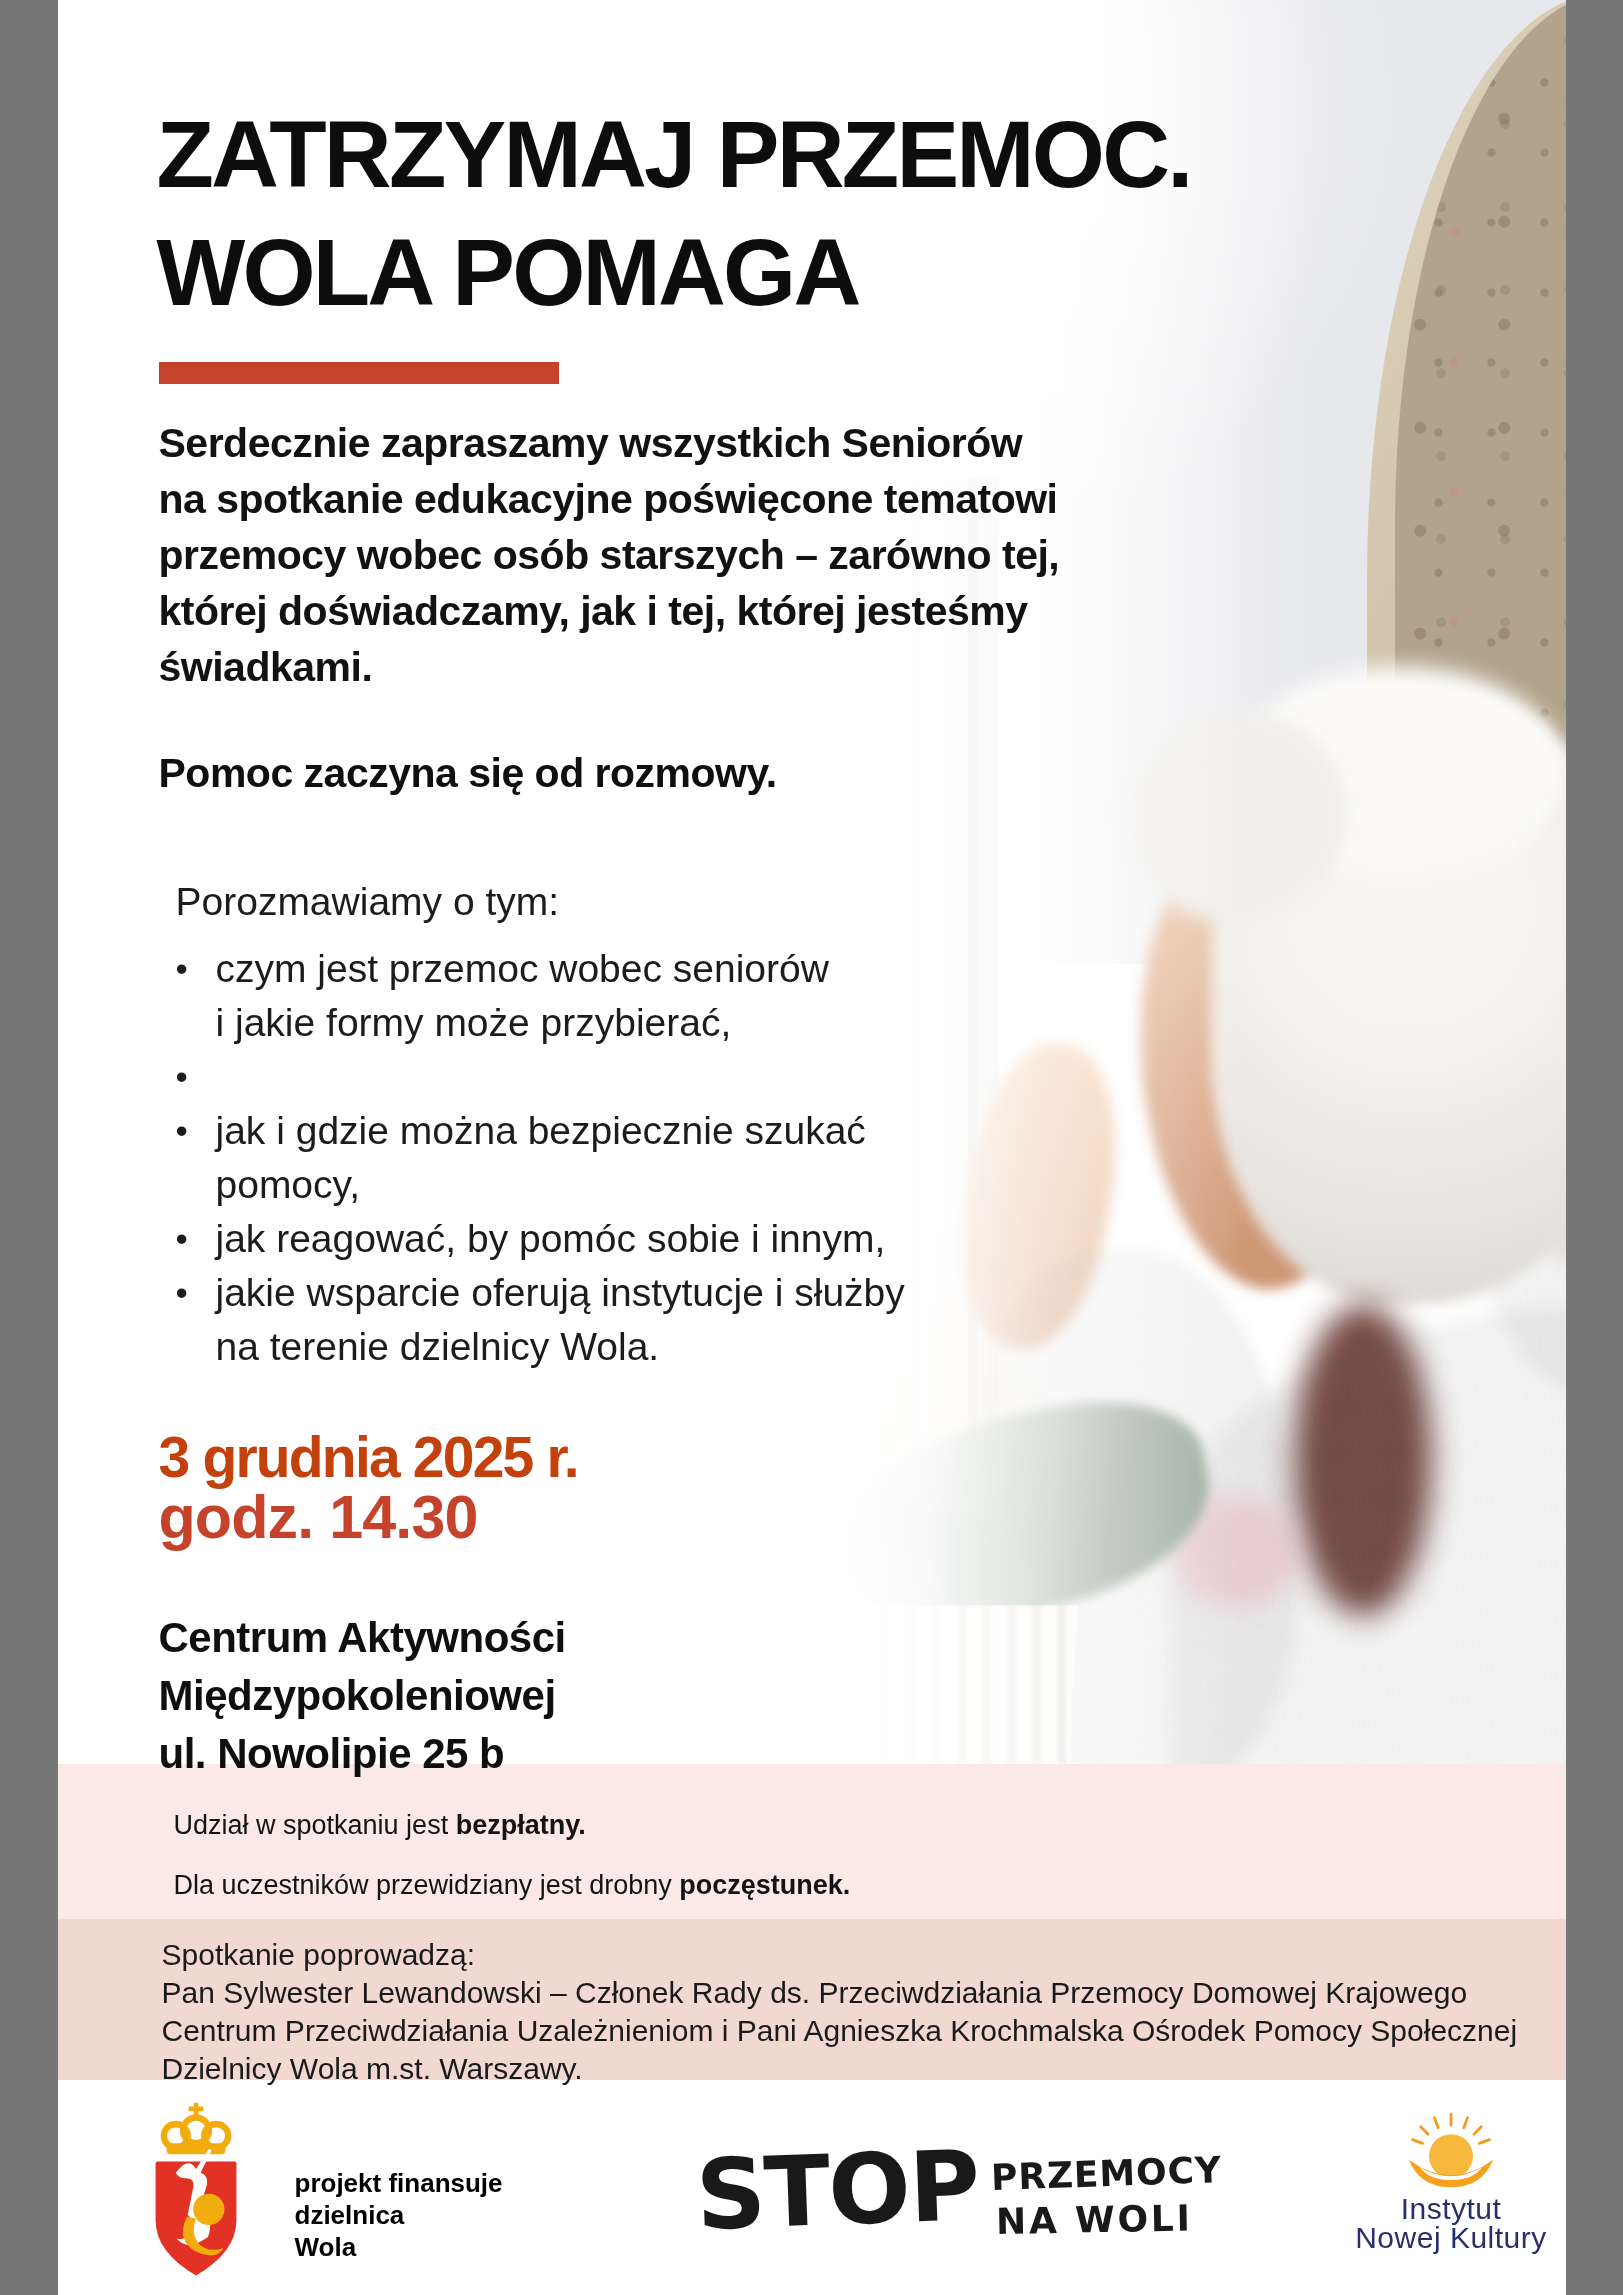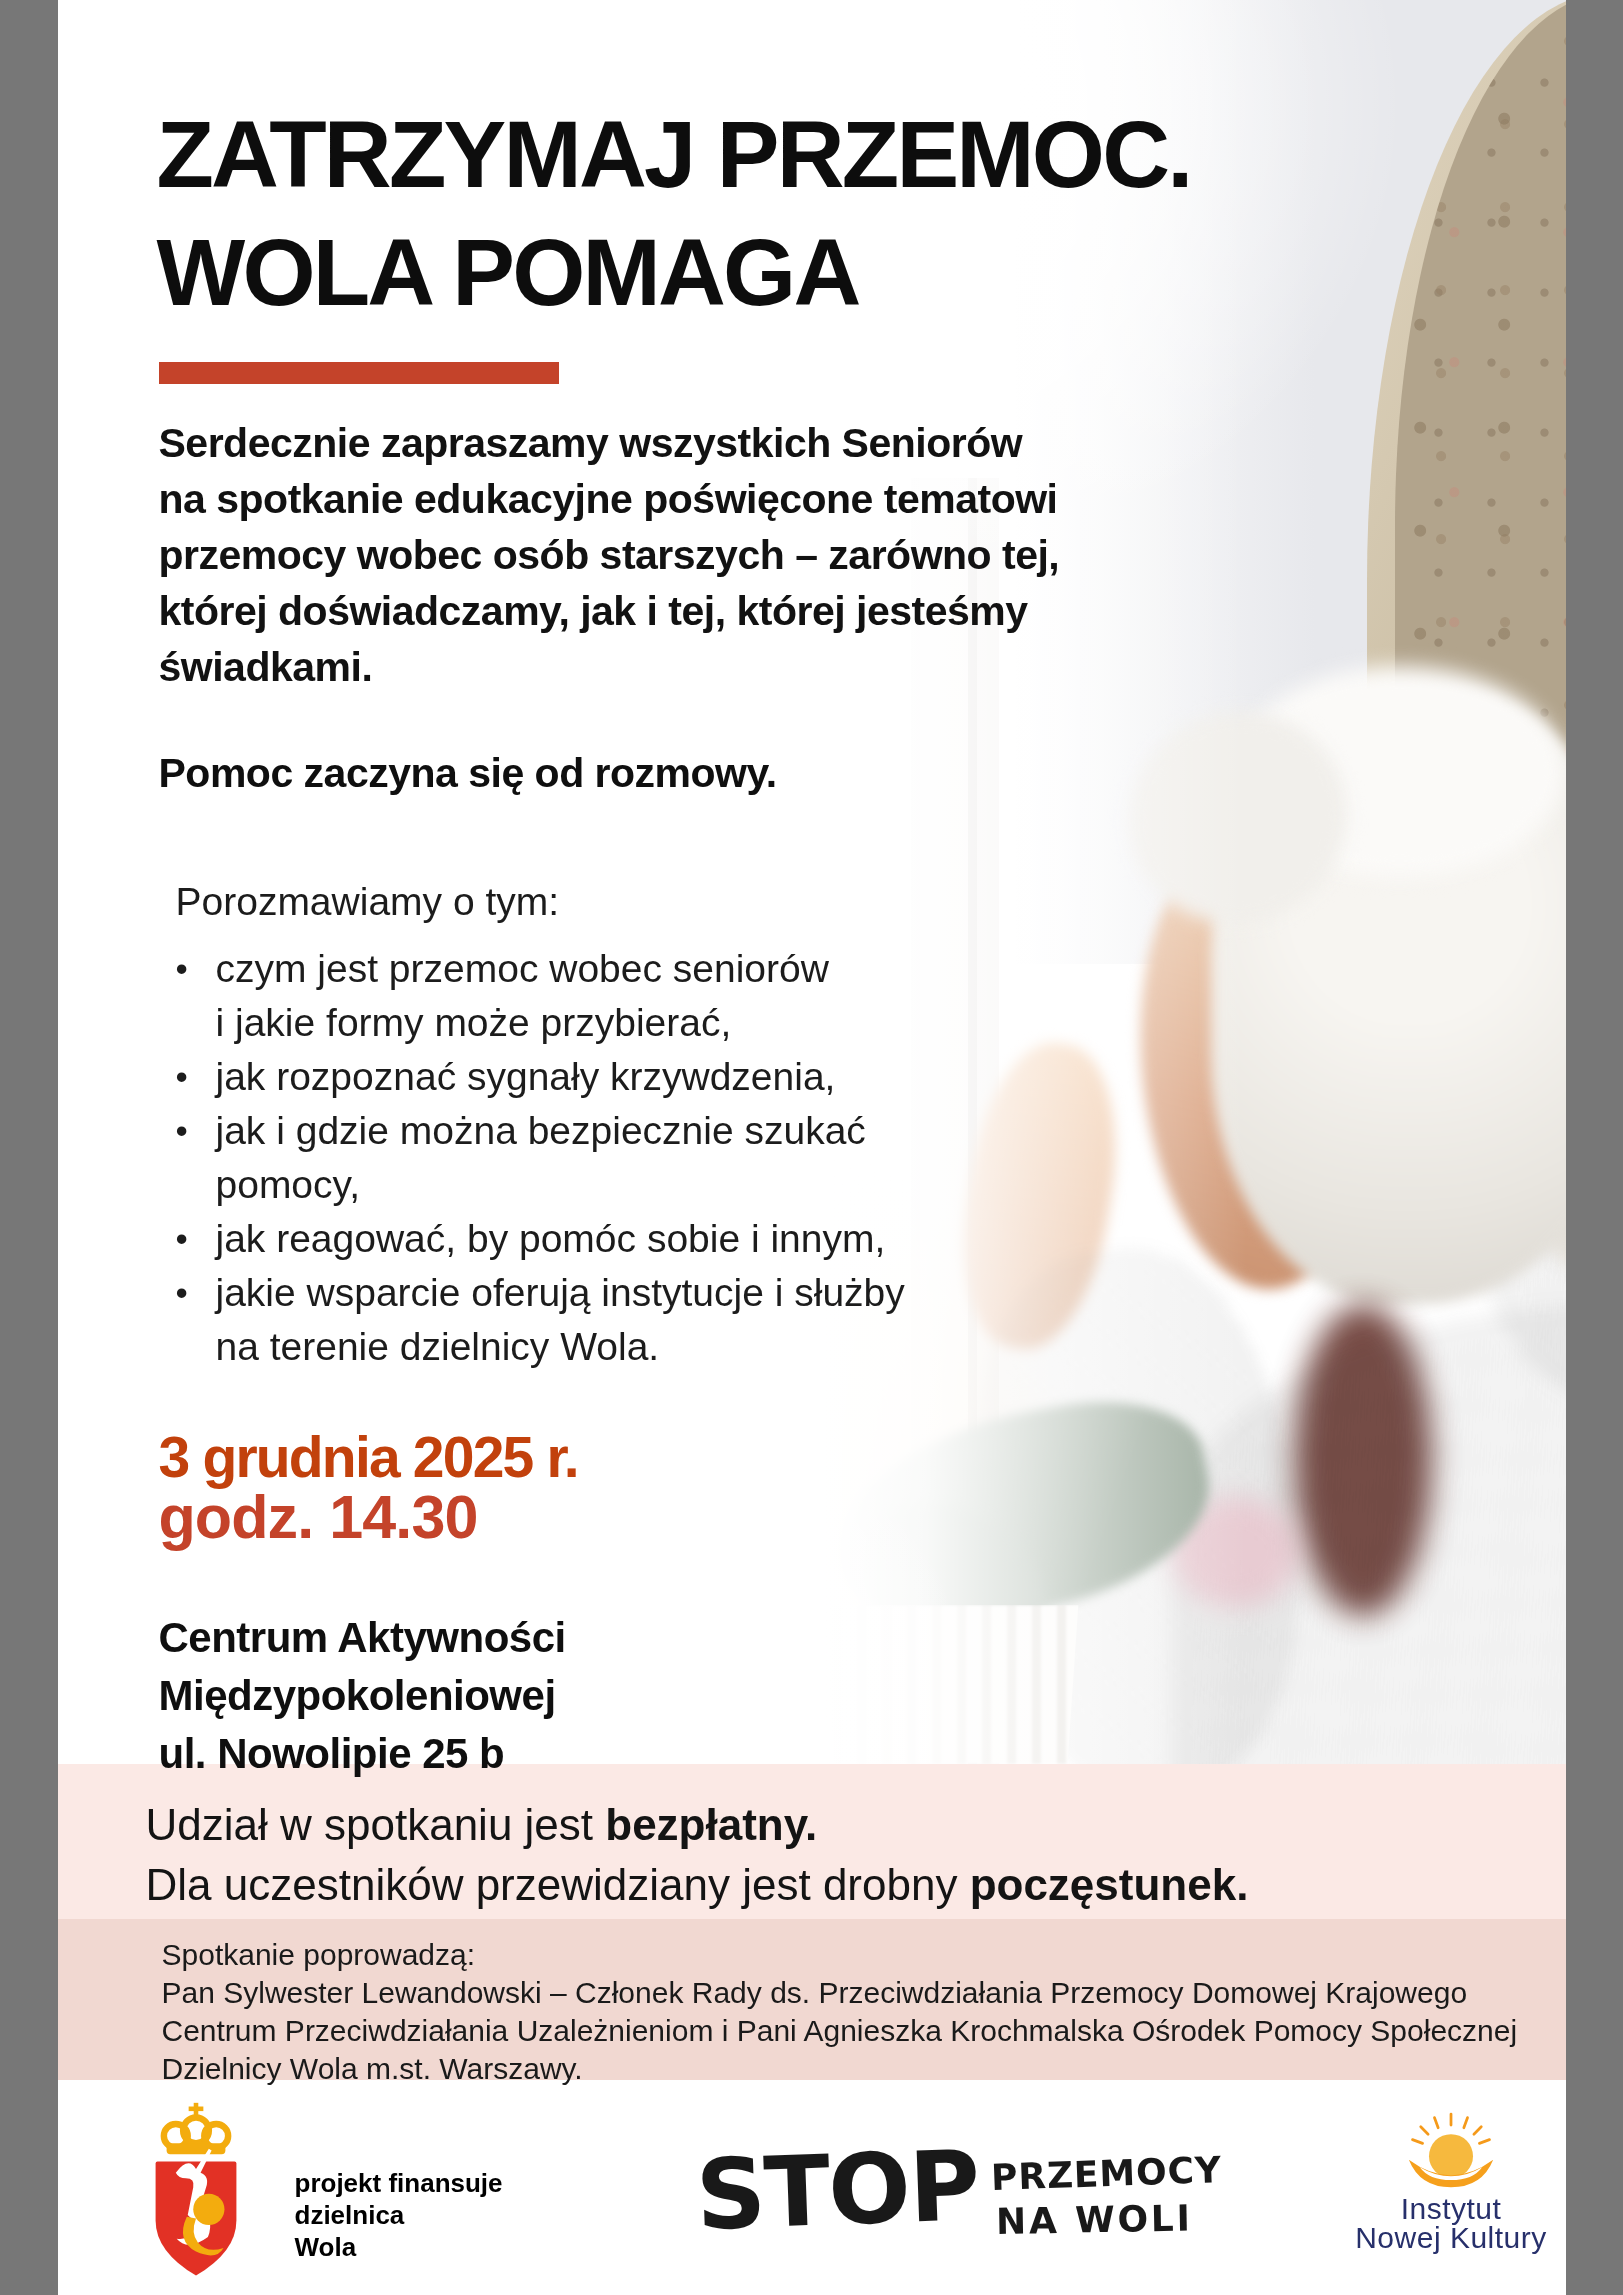--- a/index.html
+++ b/index.html
@@ -86,21 +86,21 @@
   .topics .dot{width:40px;flex:0 0 40px;font-size:35px;}
   .topics .tline{white-space:nowrap;}
   .date{left:101px;top:1424px;font-size:57px;font-weight:700;letter-spacing:-1.8px;
     color:#c2410c;white-space:nowrap;}
   .time{left:101px;top:1482px;font-size:61px;font-weight:700;letter-spacing:-0.9px;
     color:#c4432a;white-space:nowrap;}
   .venue{left:101px;top:1609px;font-size:42px;line-height:58px;font-weight:700;
     letter-spacing:-0.5px;color:#0f0f0f;white-space:nowrap;}
 
   .band1{left:0;top:1764px;width:1624px;height:155px;background:#fbe9e5;z-index:4;}
-  .band1 .txt{position:absolute;left:88px;top:31px;font-size:44px;line-height:60px;
+  .band1 .txt{position:absolute;left:116px;top:31px;font-size:27px;line-height:60px;
     font-weight:400;color:#141414;white-space:nowrap;}
   .band1 b{font-weight:700;}
   .band2{left:0;top:1919px;width:1624px;height:161px;background:#f1d8d1;z-index:4;}
   .band2 .txt{position:absolute;left:104px;top:16.5px;font-size:30px;line-height:38px;
     font-weight:400;color:#1a1a1a;white-space:nowrap;}
 
   
   .crest{left:90px;top:2101px;width:96px;height:180px;}
   .crest-text{left:237px;top:2167px;font-size:26px;line-height:32px;font-weight:700;color:#000000;white-space:nowrap;}
   .stoplogo{left:638px;top:2147px;display:flex;align-items:flex-start;}
@@ -165,21 +165,20 @@
   <div class="layer topics">
     <div class="item">
       <span class="dot">•</span>
       <span>
           <span class="tline" style="display:block">czym jest przemoc wobec seniorów</span>
             <span class="tline" style="display:block">i jakie formy może przybierać,</span>
         </span>
     </div>
     <div class="item">
       <span class="dot">•</span>
-      <span class="tline">jak rozpoznać sygnały krzywdzenia,</span>
     </div>
     <div class="item">
       <span class="dot">•</span>
       <span>
           <span class="tline" style="display:block">jak i gdzie można bezpiecznie szukać</span>
             <span class="tline" style="display:block">pomocy,</span>
         </span>
     </div>
     <div class="item">
       <span class="dot">•</span>

